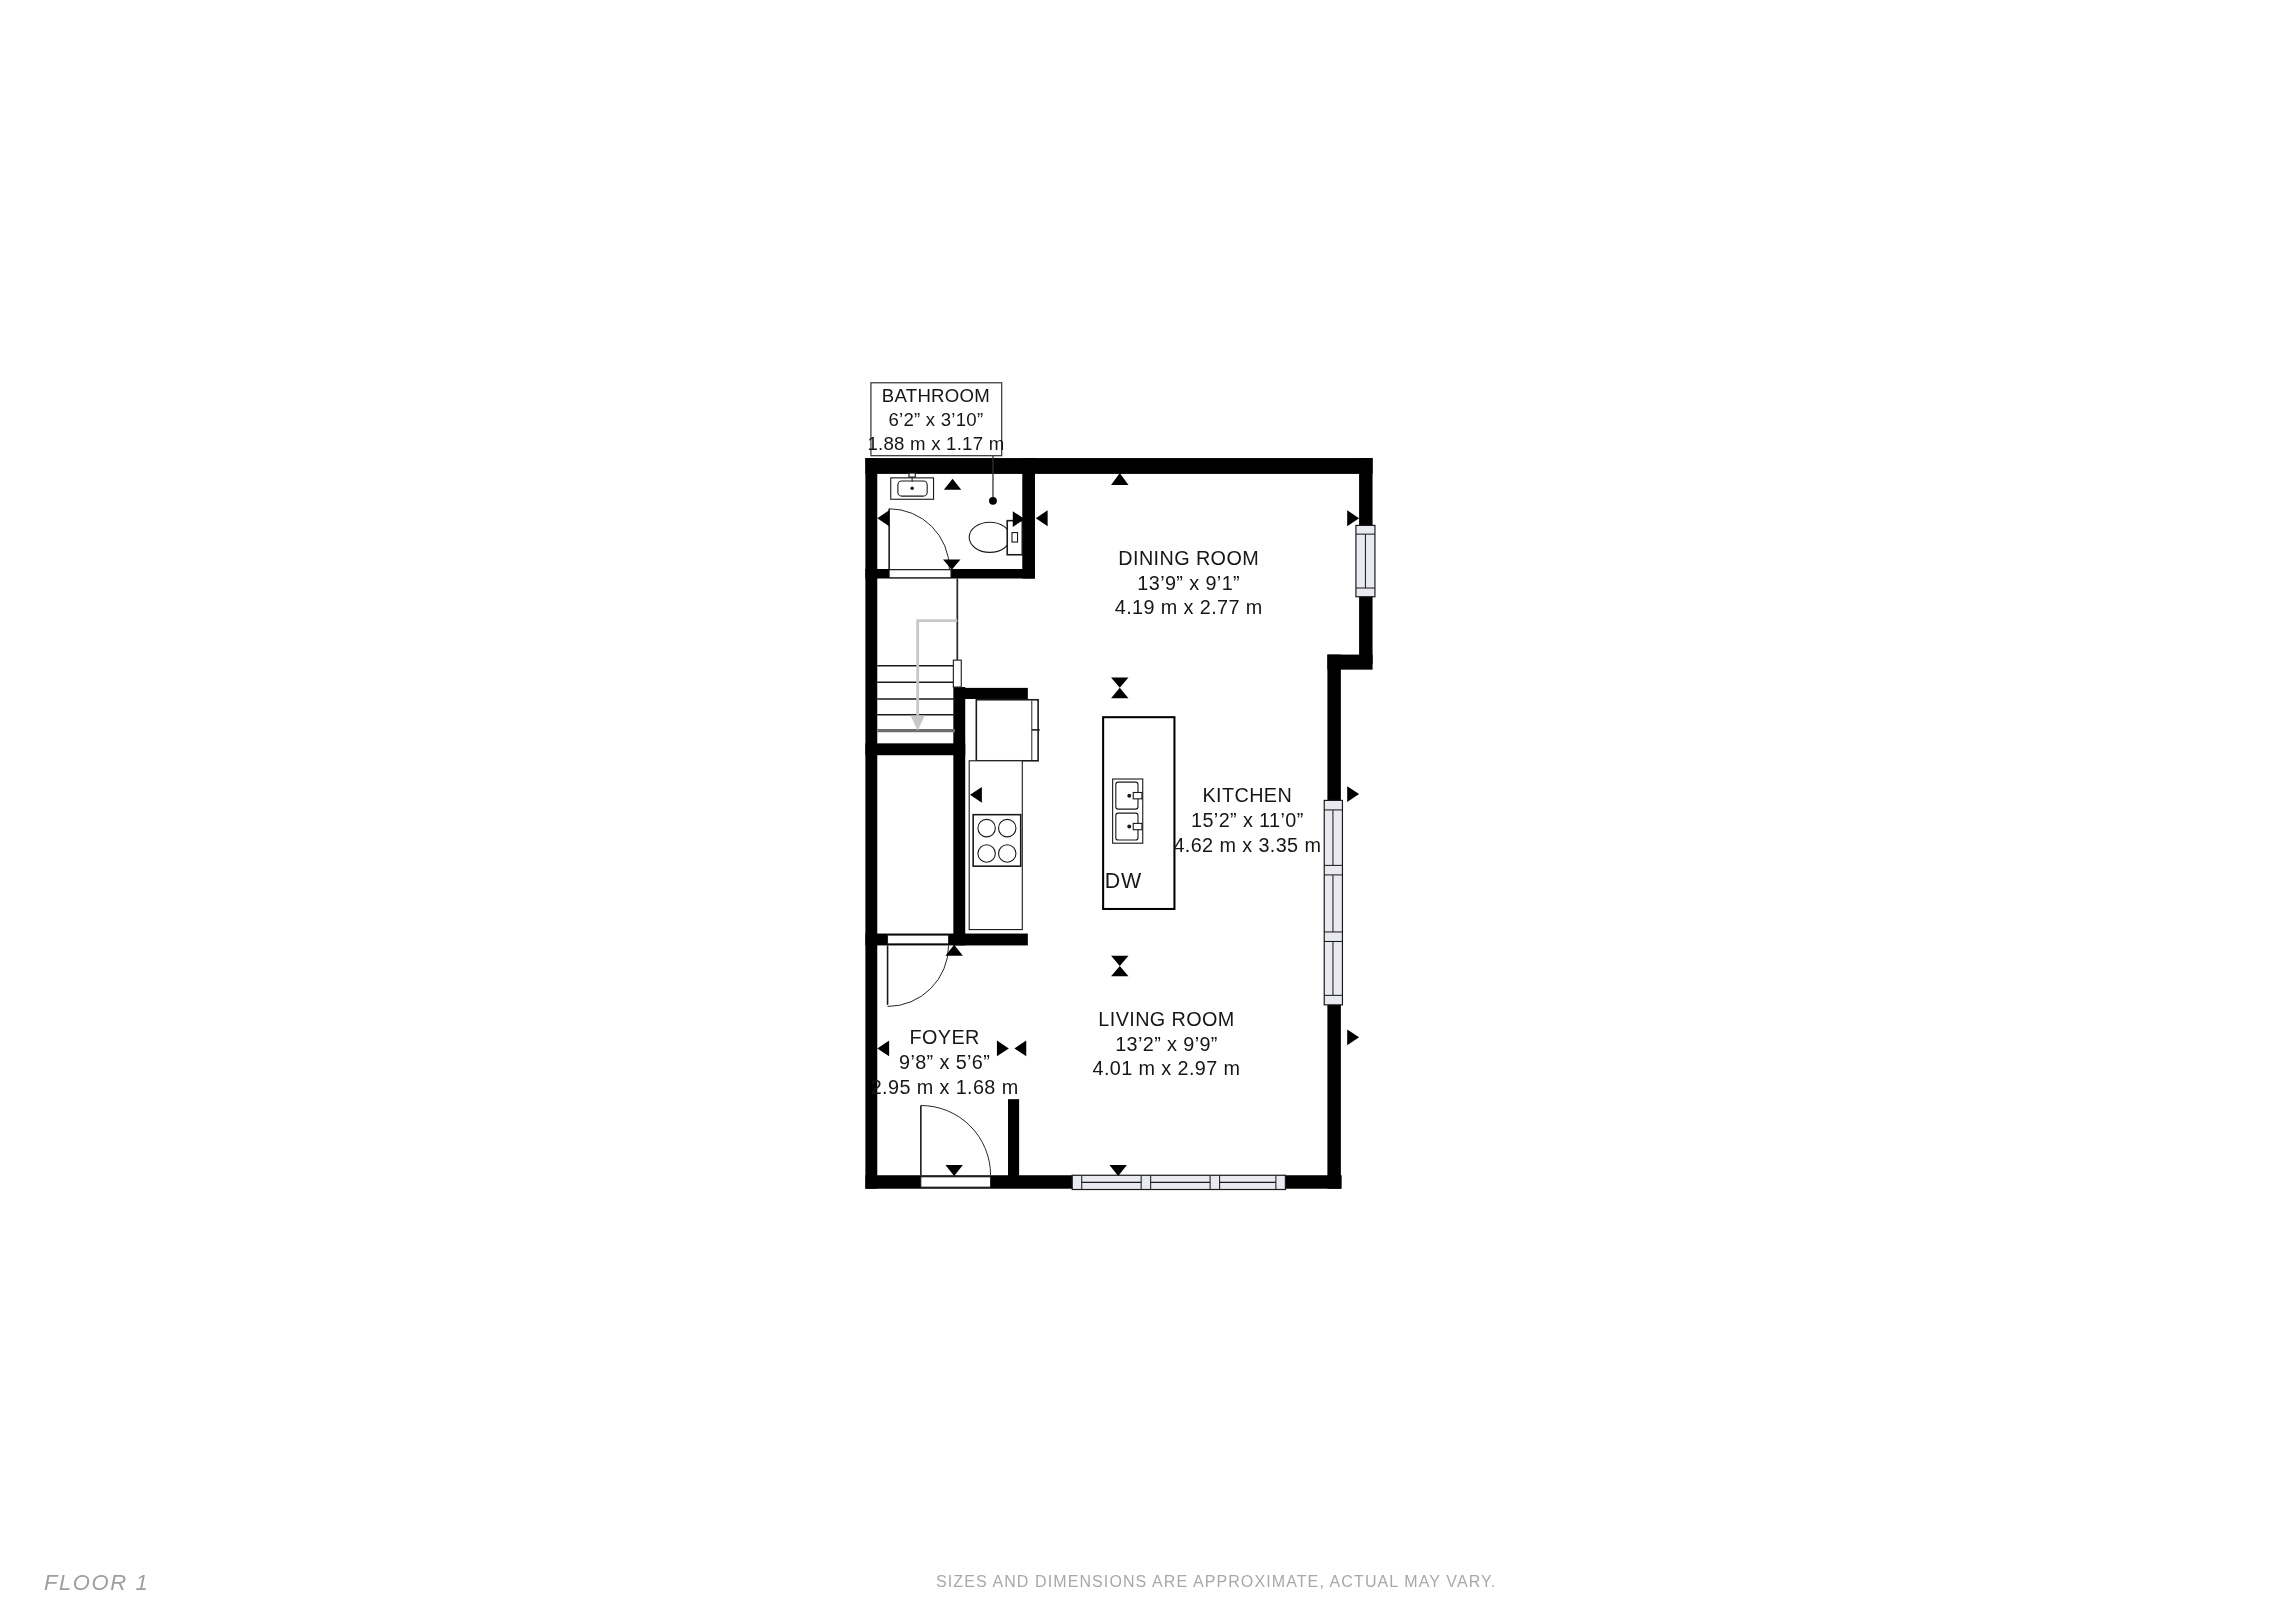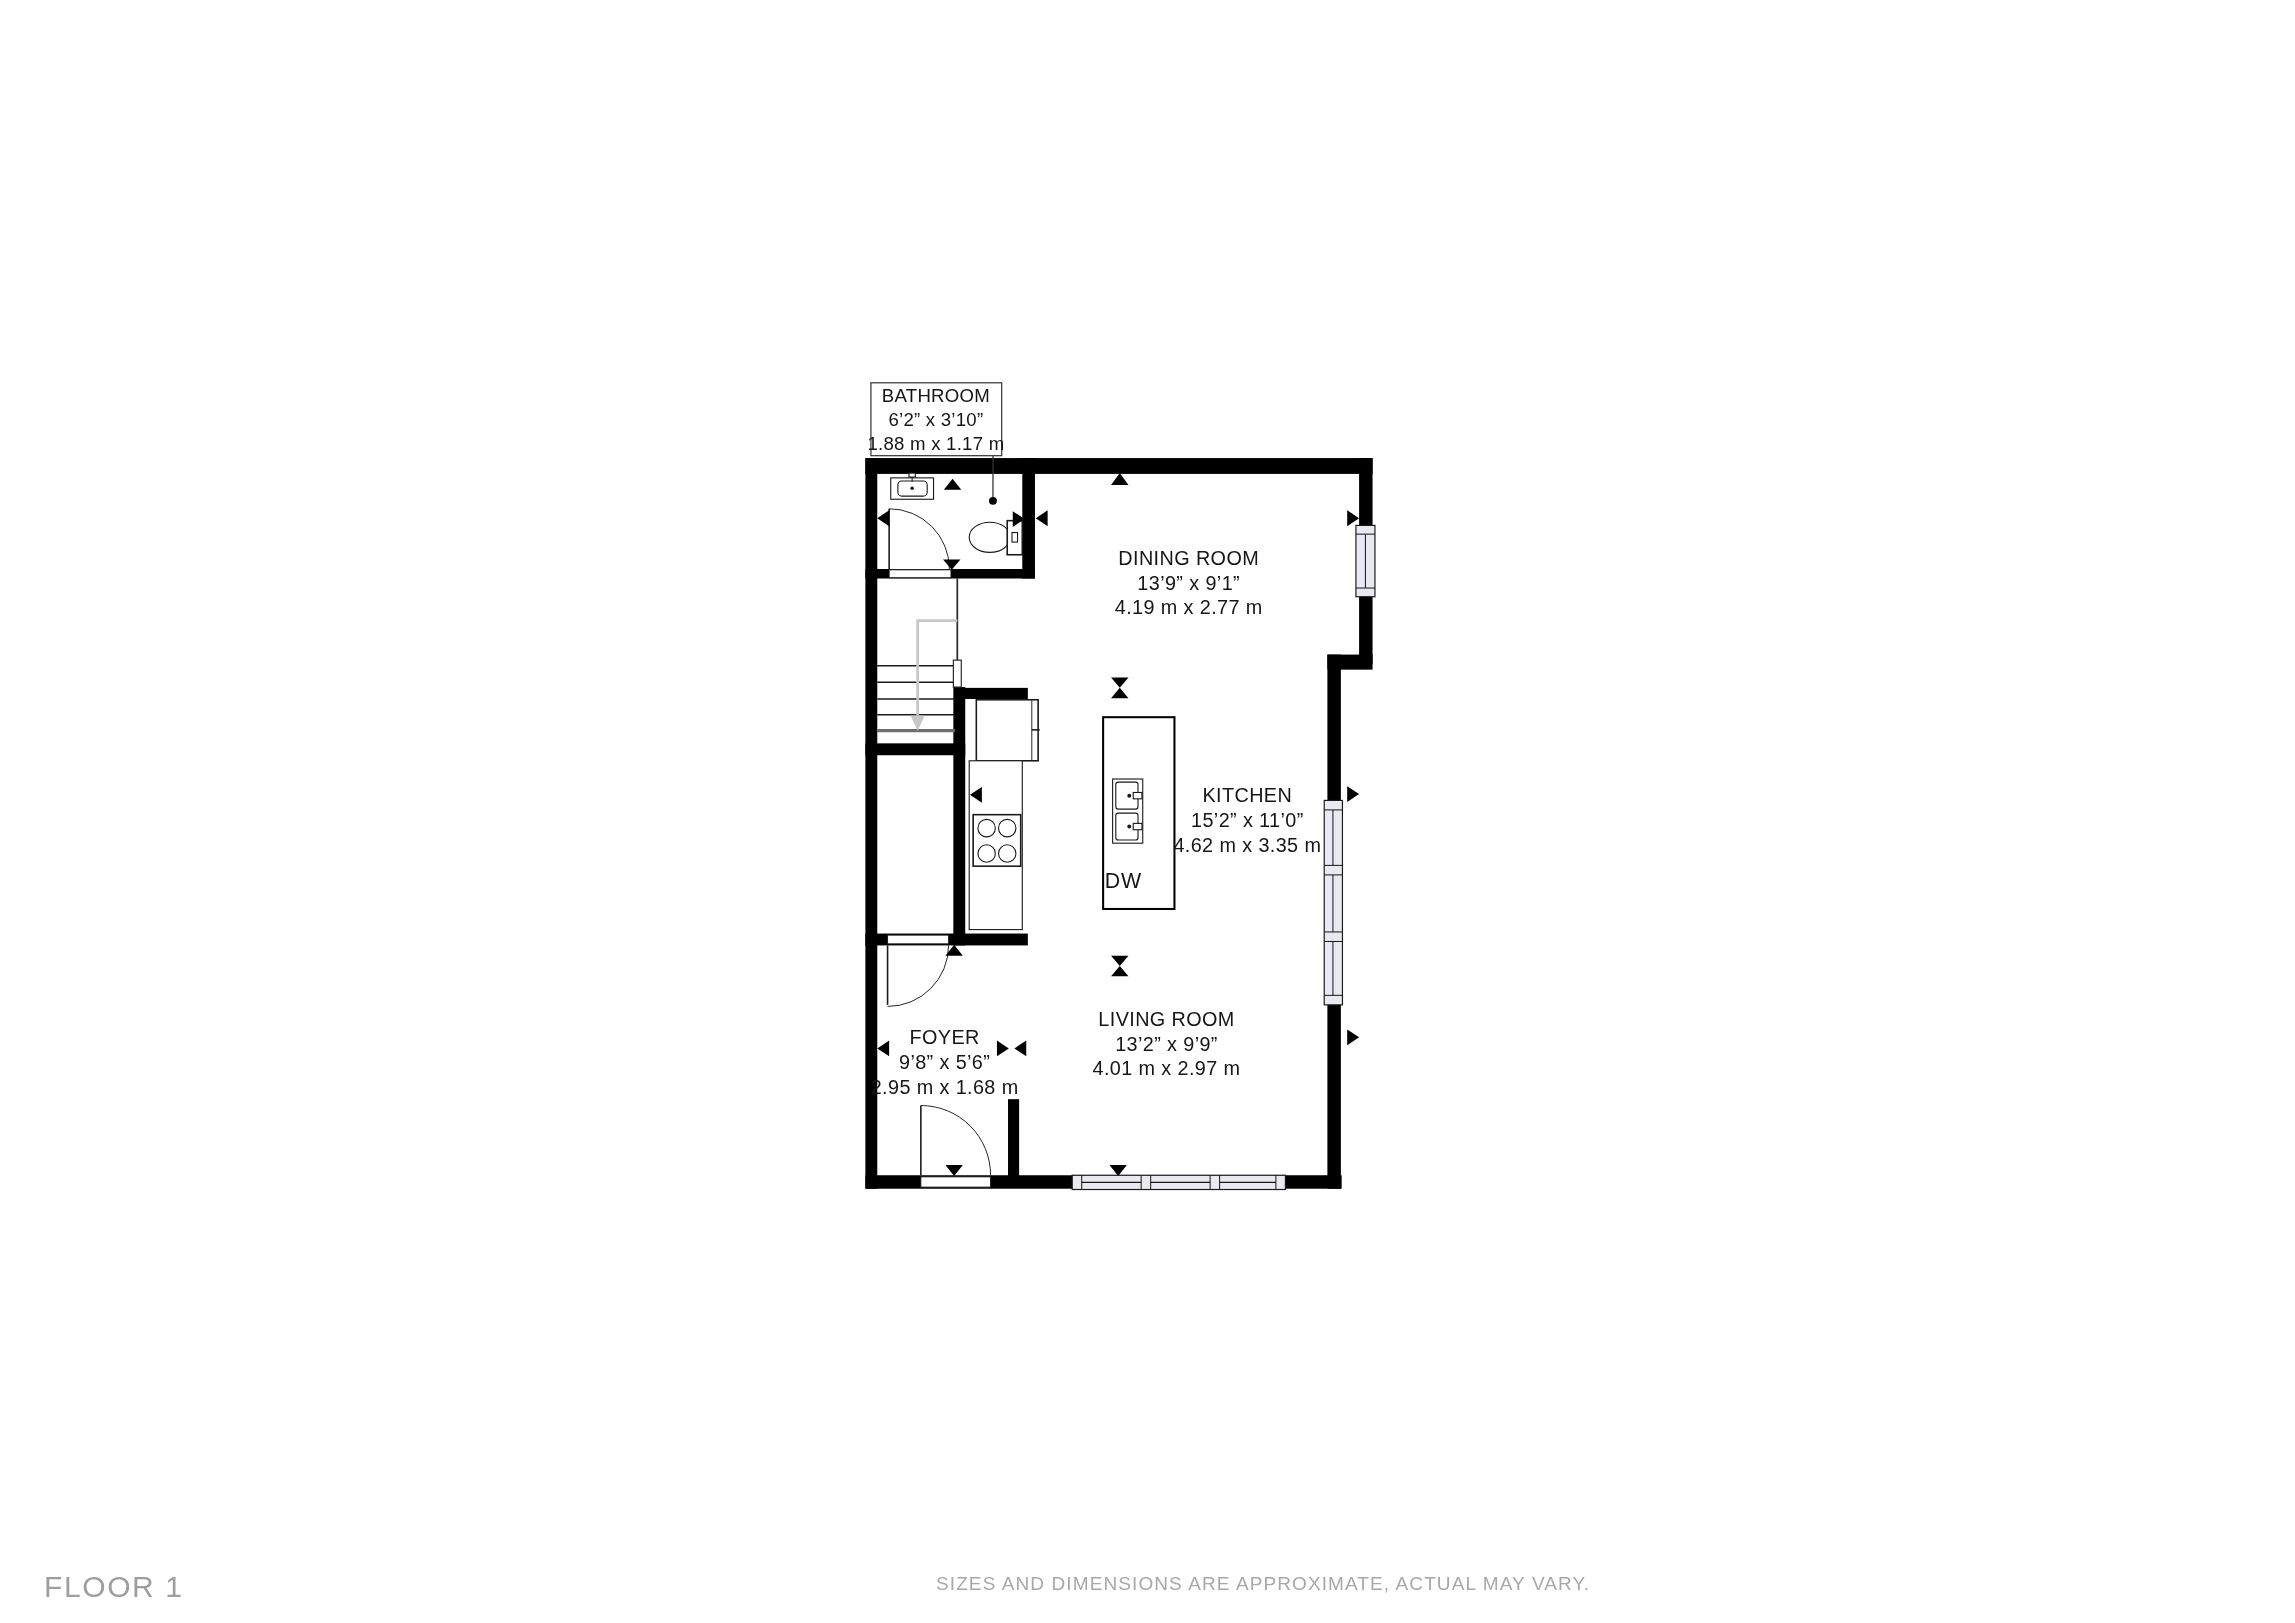--- a/index.html
+++ b/index.html
@@ -21,25 +21,26 @@
   .tread-last{stroke:#6e6e6e;stroke-width:4;}
   .rail{stroke:#2a2a2a;stroke-width:2.2;}
   .stairguide{stroke:var(--stair-arrow,#c7c7c7);stroke-width:3.5;fill:none;}
   .stairhead{fill:var(--stair-arrow,#c7c7c7);}
   .roomtext{font-size:25px;fill:#161616;letter-spacing:.5px;}
   .boxtext{font-size:23.5px;fill:#161616;letter-spacing:.3px;}
   .dwtext{font-size:27px;fill:#161616;letter-spacing:1px;}
   .leader{stroke:#333;stroke-width:1.6;}
   .labelbox{fill:#ffffff;stroke:#3c3c3c;stroke-width:1.6;}
   .footer-floor{
-    position:absolute;left:44px;top:1570px;font-size:30px;color:var(--gray-text,#9e9e9e);
+    position:absolute;left:44px;top:1570px;font-size:22px;color:var(--gray-text,#9e9e9e);
     letter-spacing:1.6px;
+    font-style:italic;
   }
   .footer-disclaimer{
-    position:absolute;left:936px;top:1573px;font-size:19px;color:var(--gray-text2,#a8a8a8);
+    position:absolute;left:936px;top:1573px;font-size:16px;color:var(--gray-text2,#a8a8a8);
     letter-spacing:1.1px;
   }
 </style>
 </head>
 <body>
 
 <svg id="plan" width="2295" height="1623" viewBox="0 0 2896 2048">
 
   <g>
     <rect class="wall" x="1092" y="578" width="640" height="20"></rect>

